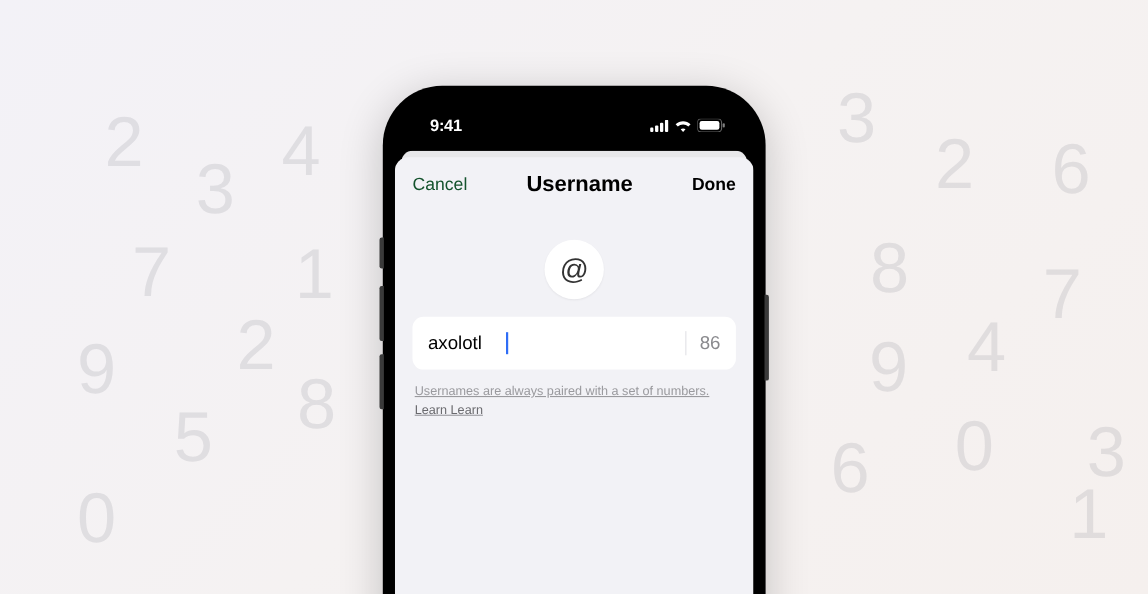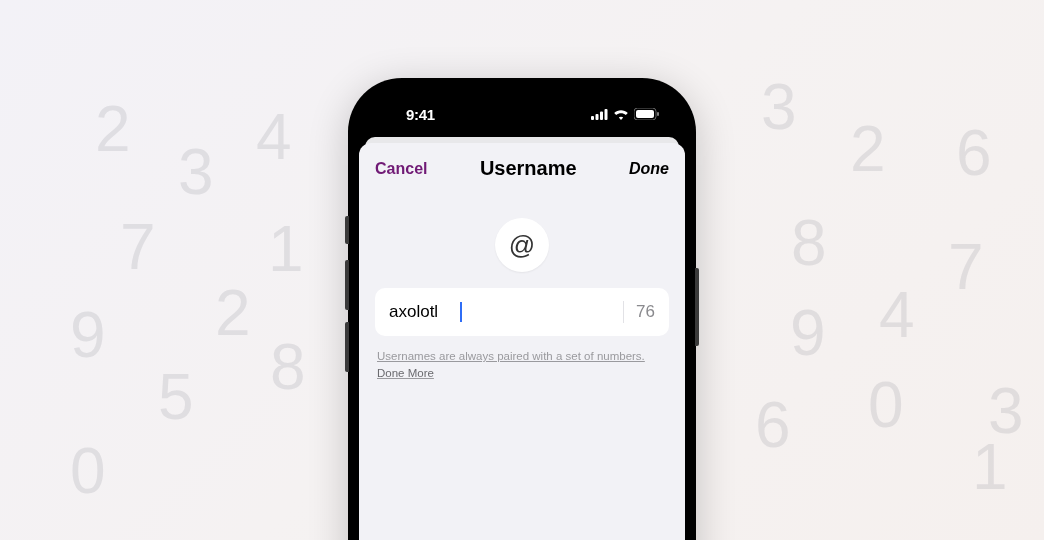--- a/index.html
+++ b/index.html
@@ -61,21 +61,21 @@
       align-items: center;
       justify-content: space-between;
       padding: 0 26px 0 32px;
       background: #000;
       color: #fff;
       font-size: 15px;
       font-weight: 600;
       position: relative;
     }
 
-    .status-time { letter-spacing: -0.3px; margin-top: 2px; margin-left: 15px; }
+    .status-time { letter-spacing: -0.3px; margin-top: 2px; }
     .status-icons { display: flex; align-items: center; gap: 5px; margin-top: 2px; }
 
     .sheet-peek {
       height: 10px;
       background: #e8e8ea;
       border-radius: 12px 12px 0 0;
       margin: 0 6px;
     }
 
     .sheet {
@@ -87,23 +87,23 @@
     }
 
     .nav-bar {
       display: flex;
       align-items: center;
       justify-content: space-between;
       padding: 14px 16px;
       font-size: 16px;
     }
 
-    .nav-left { color: #701a75; font-weight: 700; }
+    .nav-left { color: #14532d; font-weight: 400; }
     .nav-title { color: #000; font-weight: 600; font-size: 20px; }
-    .nav-right { color: #000; font-weight: 600; font-style: italic; }
+    .nav-right { color: #000; font-weight: 600; }
 
     .content { padding: 24px 16px 0; text-align: center; }
 
     .at-circle {
       width: 54px;
       height: 54px;
       background: #fff;
       border-radius: 50%;
       display: inline-flex;
       align-items: center;
@@ -259,23 +259,23 @@
 
       <div class="content">
         <div class="at-circle">@</div>
 
         <div class="input-row">
           <div class="username-input">
             <span>axolotl</span>
             <span class="cursor"></span>
           </div>
           <div class="input-divider"></div>
-          <div class="number-suffix">76</div>
+          <div class="number-suffix">86</div>
         </div>
 
         <div class="helper-text">
           <span>Usernames are always paired with a set of numbers.</span><br>
-          <span class="learn-more">Done More</span>
+          <span class="learn-more">Learn Learn</span>
         </div>
       </div>
     </div>
   </div>
 </div>
 
 </body></html>

